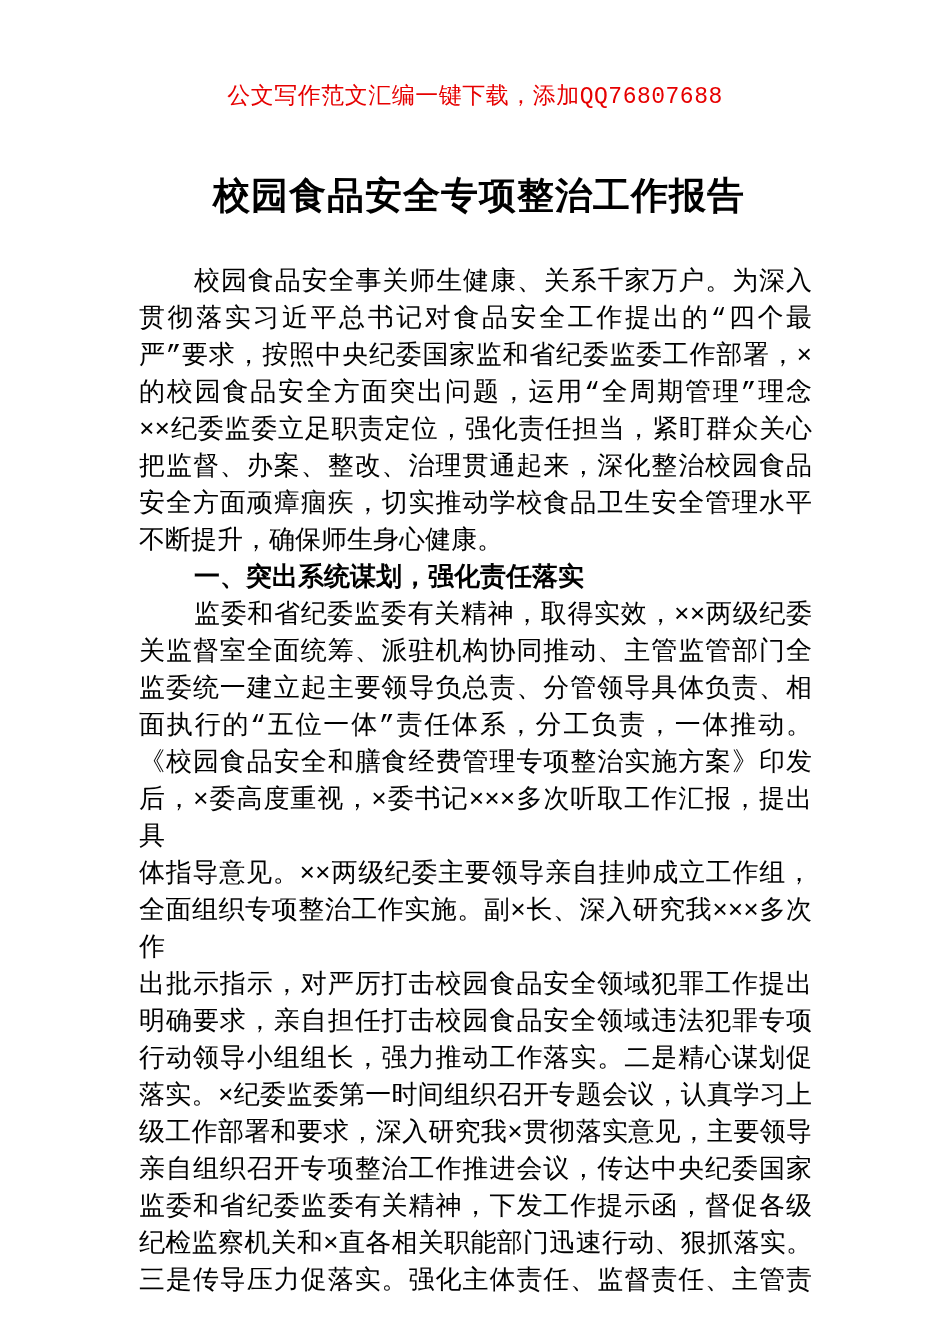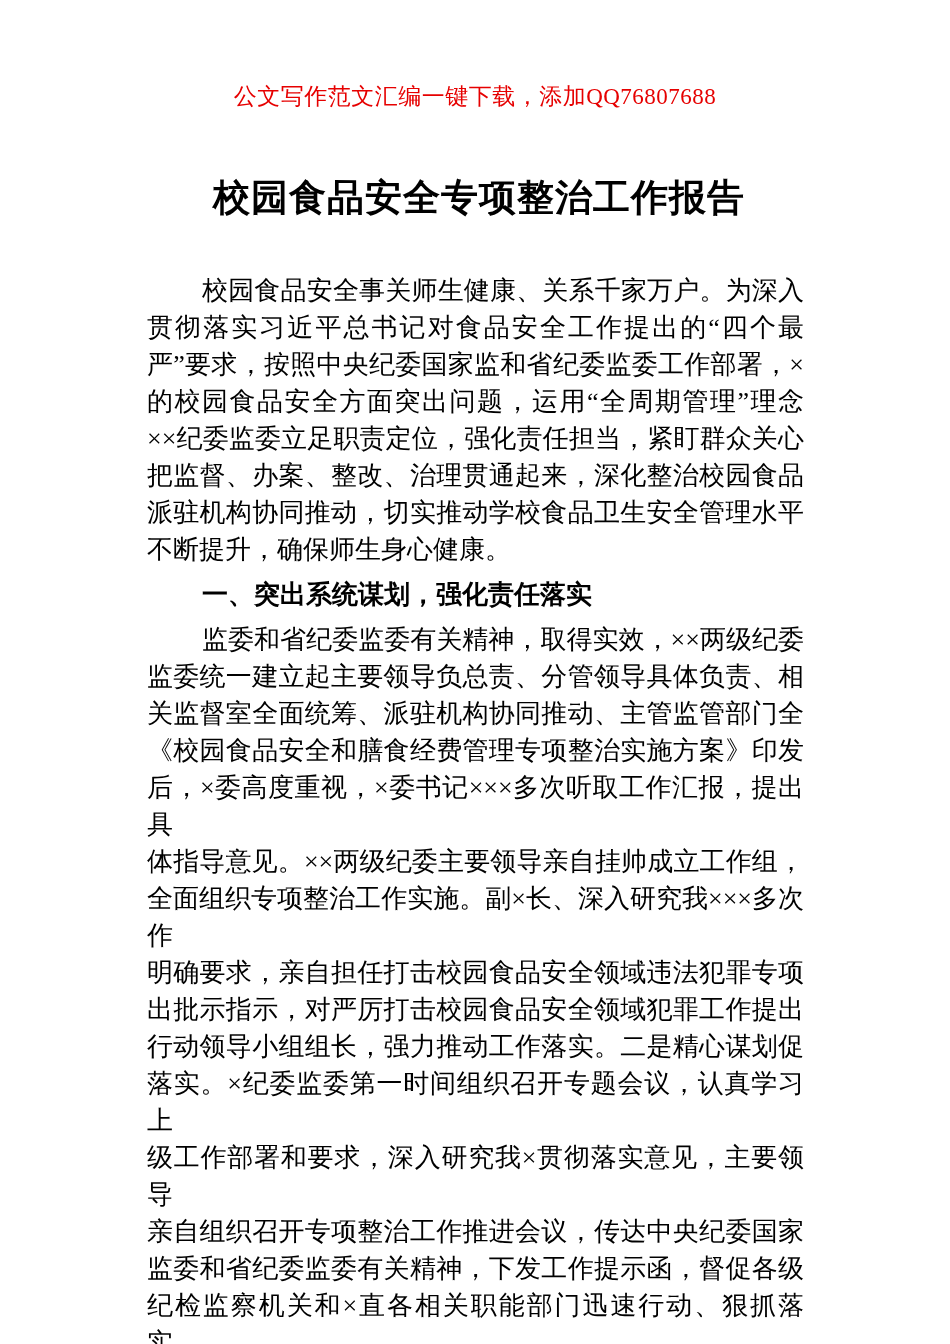--- a/index.html
+++ b/index.html
@@ -6,21 +6,21 @@
     margin: 0;
     padding: 0;
     background: #ffffff;
   }
   .page {
     position: relative;
     width: 950px;
     height: 1344px;
     background: #ffffff;
     overflow: hidden;
-    font-family: Liberation Serif, serif;
+    font-family: Liberation Mono, monospace;
   }
   .promo {
     position: absolute;
     top: 82px;
     left: 0;
     width: 100%;
     text-align: center;
     font-size: 23px;
     line-height: 30px;
     font-weight: 400;
@@ -40,21 +40,21 @@
     letter-spacing: 1px;
   }
   .doc-body {
     position: absolute;
     top: 264px;
     left: 139px;
     width: 673px;
     color: #000000;
   }
   .block {
-    margin: 8px;
+    margin: 0;
     padding: 0;
   }
   .line {
     font-size: 26px;
     line-height: 37px;
     white-space: normal;
     color: #000000;
   }
   .line.just {
     text-align: justify;
@@ -74,36 +74,37 @@
   <div class="promo" style="color: rgb(230, 0, 0);">公文写作范文汇编一键下载，添加QQ76807688</div>
   <h1 class="doc-title">校园食品安全专项整治工作报告</h1>
   <div class="doc-body" id="doc-body">
       <div class="block">
         <div class="line just indent">校园食品安全事关师生健康、关系千家万户。为深入</div>
         <div class="line just">贯彻落实习近平总书记对食品安全工作提出的“四个最</div>
         <div class="line just">严”要求，按照中央纪委国家监和省纪委监委工作部署，×</div>
         <div class="line just">的校园食品安全方面突出问题，运用“全周期管理”理念</div>
         <div class="line just">××纪委监委立足职责定位，强化责任担当，紧盯群众关心</div>
         <div class="line just">把监督、办案、整改、治理贯通起来，深化整治校园食品</div>
-        <div class="line just">派驻机构协同推动，切实推动学校食品卫生安全管理水平</div>
+        <div class="line just">安全方面顽瘴痼疾，切实推动学校食品卫生安全管理水平</div>
         <div class="line">不断提升，确保师生身心健康。</div>
       </div>
       <div class="block">
         <div class="line indent bold">一、突出系统谋划，强化责任落实</div>
       </div>
       <div class="block">
         <div class="line just indent">监委和省纪委监委有关精神，取得实效，××两级纪委</div>
+        <div class="line just">关监督室全面统筹、派驻机构协同推动、主管监管部门全</div>
         <div class="line just">监委统一建立起主要领导负总责、分管领导具体负责、相</div>
-        <div class="line just">关监督室全面统筹、派驻机构协同推动、主管监管部门全</div>
+        <div class="line just">面执行的“五位一体”责任体系，分工负责，一体推动。</div>
         <div class="line just">《校园食品安全和膳食经费管理专项整治实施方案》印发</div>
         <div class="line just">后，×委高度重视，×委书记×××多次听取工作汇报，提出具</div>
         <div class="line just">体指导意见。××两级纪委主要领导亲自挂帅成立工作组，</div>
         <div class="line just">全面组织专项整治工作实施。副×长、深入研究我×××多次作</div>
+        <div class="line just">出批示指示，对严厉打击校园食品安全领域犯罪工作提出</div>
         <div class="line just">明确要求，亲自担任打击校园食品安全领域违法犯罪专项</div>
-        <div class="line just">出批示指示，对严厉打击校园食品安全领域犯罪工作提出</div>
         <div class="line just">行动领导小组组长，强力推动工作落实。二是精心谋划促</div>
         <div class="line just">落实。×纪委监委第一时间组织召开专题会议，认真学习上</div>
         <div class="line just">级工作部署和要求，深入研究我×贯彻落实意见，主要领导</div>
         <div class="line just">亲自组织召开专项整治工作推进会议，传达中央纪委国家</div>
         <div class="line just">监委和省纪委监委有关精神，下发工作提示函，督促各级</div>
         <div class="line just">纪检监察机关和×直各相关职能部门迅速行动、狠抓落实。</div>
         <div class="line just">三是传导压力促落实。强化主体责任、监督责任、主管责</div>
       </div>
     </div>
 </div>

